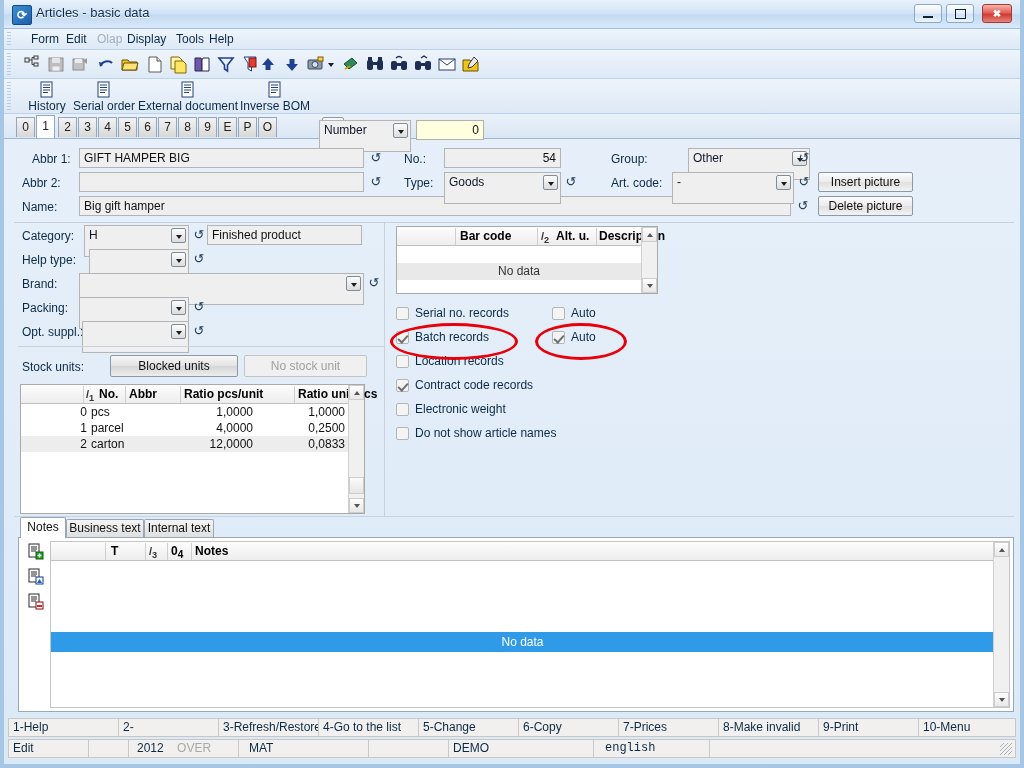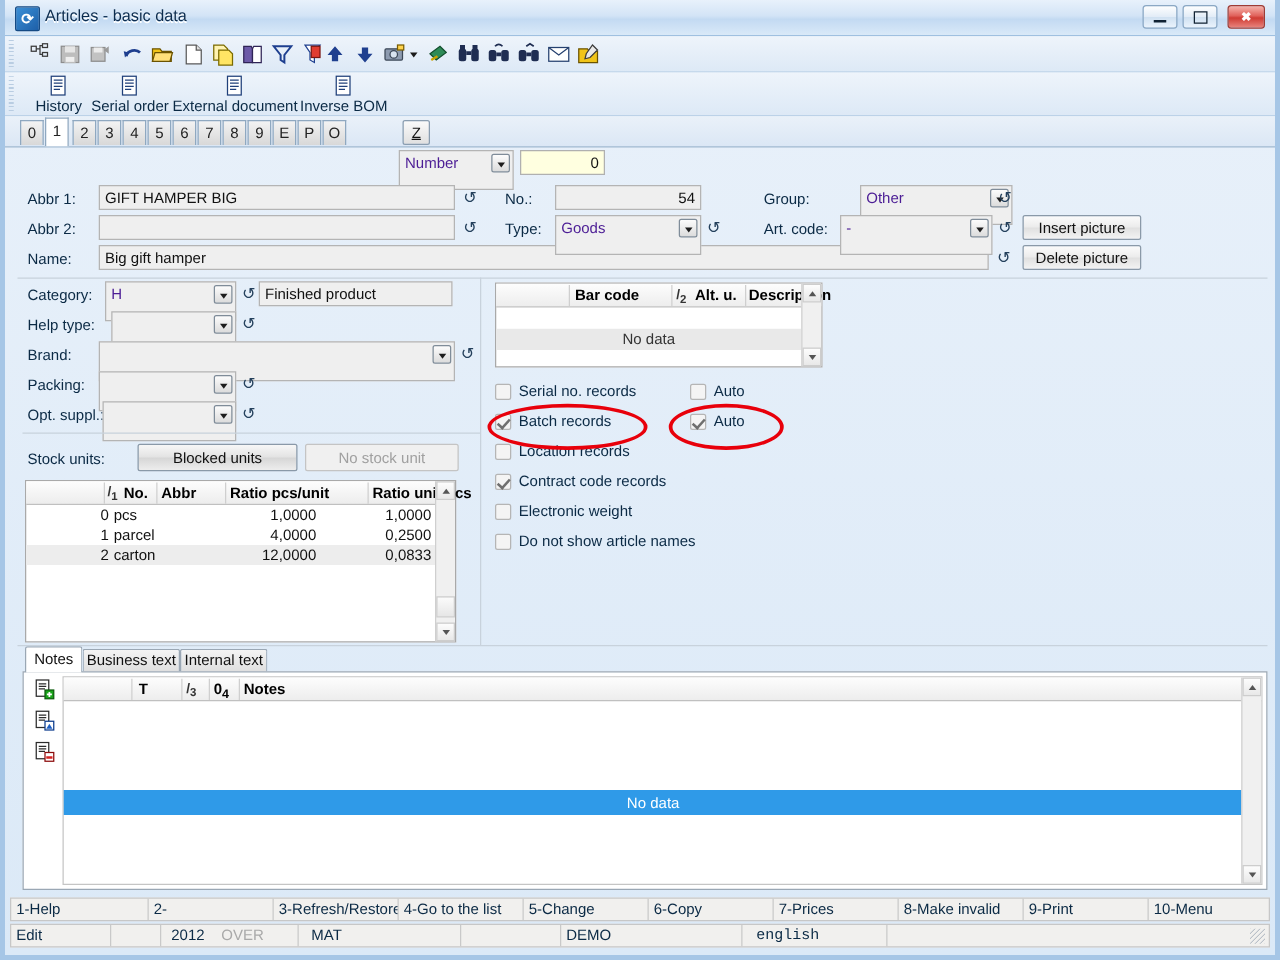--- a/index.html
+++ b/index.html
@@ -103,21 +103,21 @@
     position:absolute;box-sizing:border-box;height:20px;
     border:1px solid #b4b4b4;background:#efefef;
     font-size:12px;line-height:18px;padding:0 4px;color:#111;
     white-space:nowrap;overflow:hidden;
   }
   .tfield.num{text-align:right;}
   .tfield.yellow{background:#ffffe0;border:1px solid #b0b0b0;}
   .combo{
     position:absolute;box-sizing:border-box;height:32px;
     border:1px solid #b4b4b4;background:#efefef;
-    font-size:12px;line-height:18px;padding:0 20px 0 4px;color:#4c1d95;
+    font-size:12px;line-height:18px;padding:0 20px 0 4px;color:#0f172a;
     white-space:nowrap;overflow:hidden;
   }
   .combo .arrow{
     position:absolute;right:2px;top:2px;width:15px;height:15px;box-sizing:border-box;
     border:1px solid #7f8c99;border-radius:2px;
     background:linear-gradient(180deg,#fcfcfc,#dcdcdc);
   }
   .combo .arrow::after{
     content:"";position:absolute;left:4px;top:6px;
     border-left:3.5px solid transparent;border-right:3.5px solid transparent;
@@ -244,20 +244,29 @@
     <div id="title-text">Articles - basic data</div>
     <div class="wbtn" id="btn-min">
         <span class="glyph-min"></span>
       </div>
     <div class="wbtn" id="btn-max">
         <span class="glyph-max"></span>
       </div>
     <div class="wbtn" id="btn-close">✖</div>
   </div>
 
+  <div class="bar" id="menubar">
+    <div class="gripper"></div>
+    <div class="menuitem" style="left:22px">Form</div>
+    <div class="menuitem" style="left:57px">Edit</div>
+    <div class="menuitem disabled" style="left:88px">Olap</div>
+    <div class="menuitem" style="left:118px">Display</div>
+    <div class="menuitem" style="left:167px">Tools</div>
+    <div class="menuitem" style="left:200px">Help</div>
+  </div>
 
   <div class="bar" id="toolbar1">
     <div class="gripper"></div>
 
     <div class="tbicon" style="left:18px">
       <svg width="20" height="20" viewBox="0 0 20 20">
           <rect x="3" y="4" width="4" height="4" fill="none" stroke="#3a3a3a"></rect>
           <rect x="12" y="2" width="4" height="3" fill="none" stroke="#3a3a3a"></rect>
           <rect x="12" y="9" width="4" height="3" fill="none" stroke="#3a3a3a"></rect>
           <path d="M7 6h3v-2.5h2M10 6v4.5h2" stroke="#3a3a3a" fill="none"></path>
@@ -450,21 +459,21 @@
   </div>
 
   <div class="combo" style="left:315px;top:120px;width:92px;">
     <span>Number</span>
     <span class="arrow"></span>
   </div>
   <div class="tfield yellow num" style="left:412px;top:120px;width:68px;">0</div>
 
   <div class="sep-h" style="left:10px;top:222px;width:1000px;"></div>
 
-  <div class="lbl" style="left:18px;top:152px;">Abbr 1:</div>
+  <div class="lbl" style="left:28px;top:152px;">Abbr 1:</div>
   <div class="tfield" style="left:75px;top:148px;width:285px;">GIFT HAMPER BIG</div>
   <div class="undo" style="left:366px;top:151px;">↺</div>
 
   <div class="lbl" style="left:18px;top:176px;">Abbr 2:</div>
   <div class="tfield" style="left:75px;top:172px;width:285px;"></div>
   <div class="undo" style="left:366px;top:175px;">↺</div>
 
   <div class="lbl" style="left:18px;top:200px;">Name:</div>
   <div class="tfield" style="left:75px;top:196px;width:712px;">Big gift hamper</div>
   <div class="undo" style="left:793px;top:199px;">↺</div>

